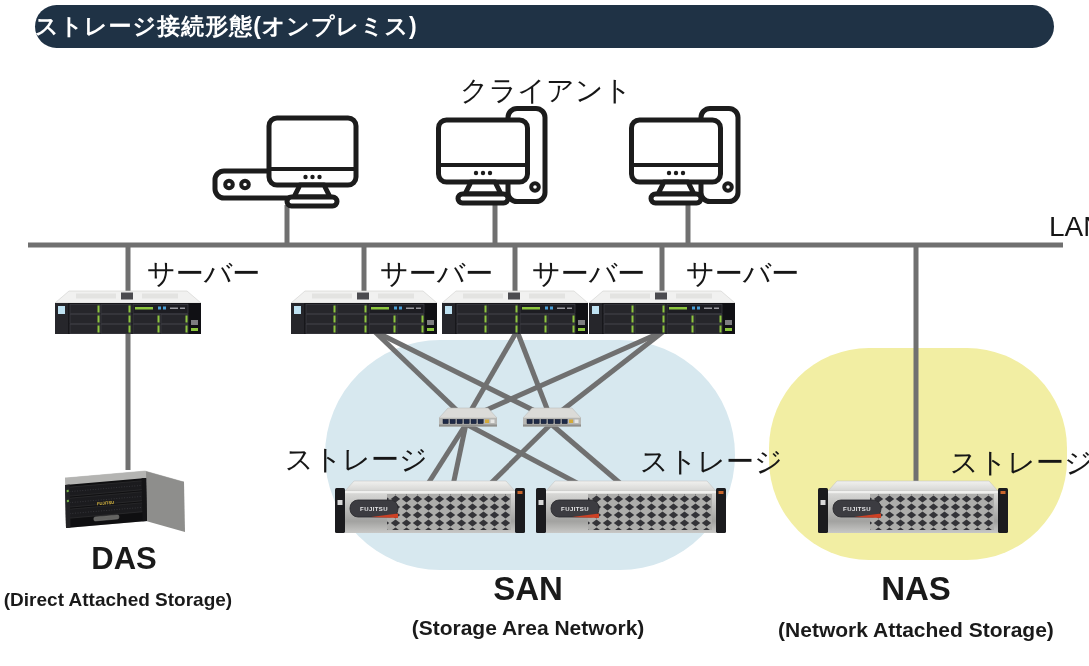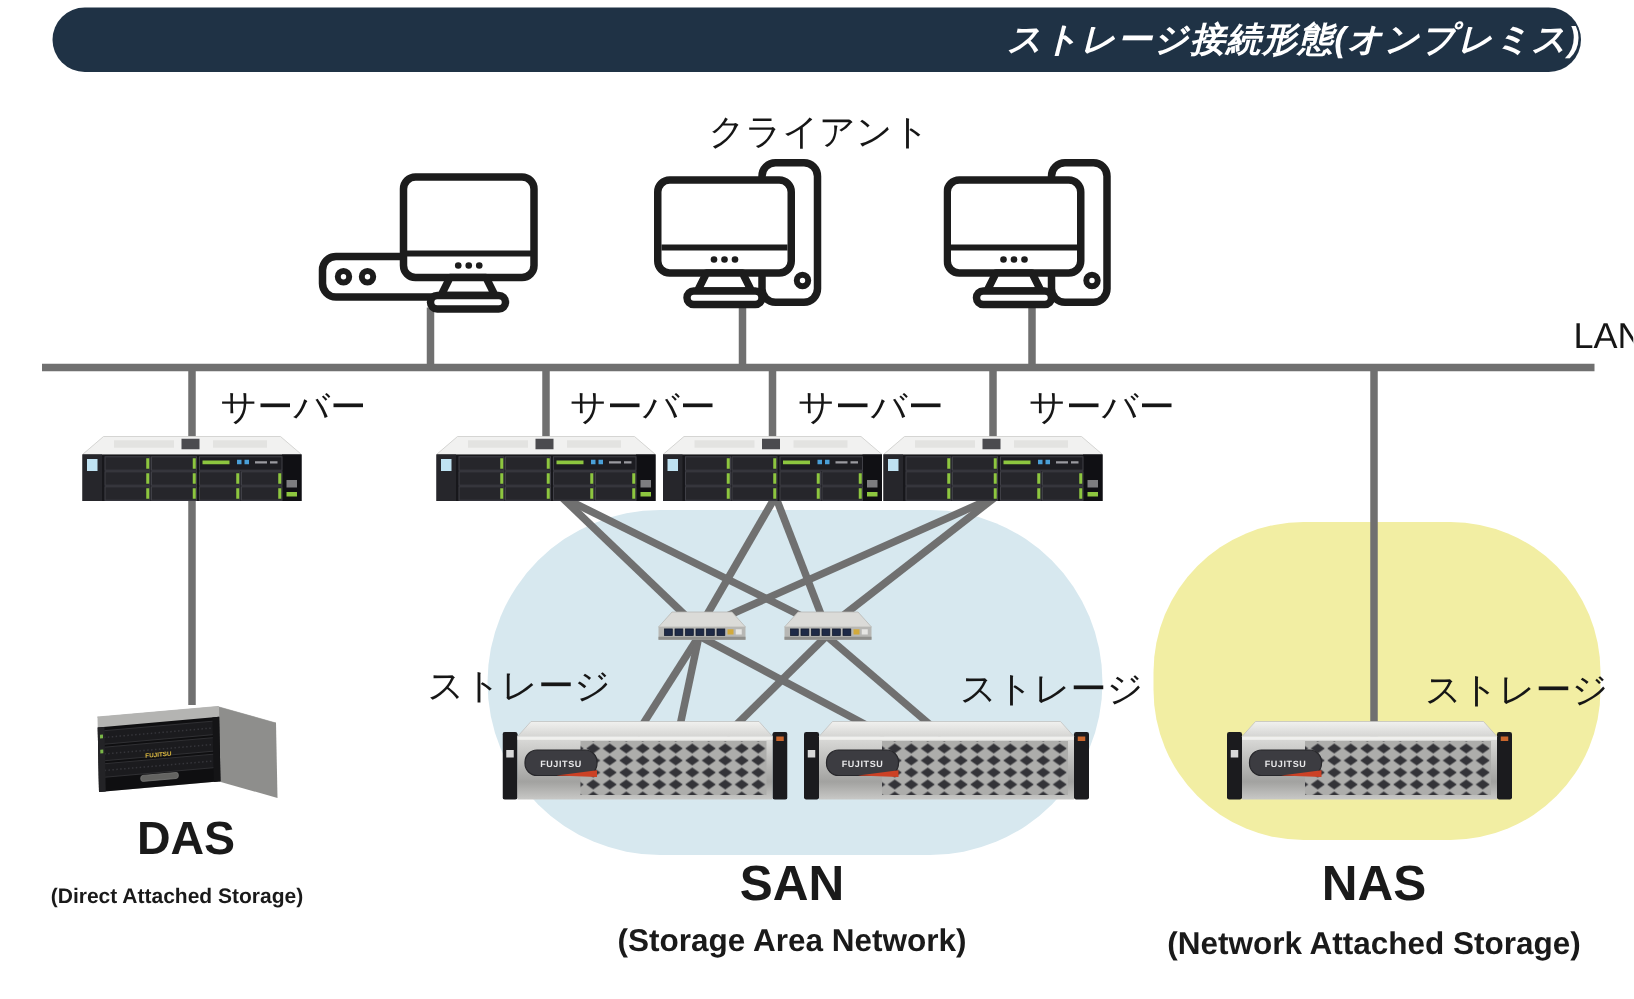--- a/index.html
+++ b/index.html
@@ -5,33 +5,33 @@
   html,body{margin:0;padding:0;background:#ffffff;}
   #canvas{
     position:relative;width:1089px;height:666px;background:#fff;overflow:hidden;
     font-family:"Liberation Sans","DejaVu Sans",sans-serif;color:#111;
   }
   .abs{position:absolute;}
   
   #title-bar{
     left:35px;top:5px;width:1019px;height:43px;border-radius:22px;
     background:var(--title-bg,#1F3245);
-    display:flex;align-items:center;justify-content:flex-end;z-index:3;font-style:italic;
+    display:flex;align-items:center;justify-content:flex-start;z-index:3;
   }
   #title-bar span{color:#fff;font-size:23px;font-weight:bold;letter-spacing:1px;}
   
   .zone{z-index:0;}
   #san-zone{left:325px;top:340px;width:410px;height:230px;border-radius:115px;background:var(--san-zone,#D7E8EF);}
   #nas-zone{left:769px;top:348px;width:298px;height:212px;border-radius:100px;background:var(--nas-zone,#F2EEA3);}
   
   #wires{left:0;top:0;z-index:1;}
   
   .dev{z-index:2;}
   
-  .lbl{font-size:24px;color:#161616;white-space:nowrap;z-index:3;}
+  .lbl{font-size:28px;color:#161616;white-space:nowrap;z-index:3;}
   .ctr{text-align:center;}
   .acro{font-weight:bold;font-size:31px;color:#1a1a1a;z-index:3;}
   .full{font-weight:bold;font-size:21px;color:#1a1a1a;z-index:3;}
 </style>
 </head>
 <body>
 
 <div id="canvas">
 
   <svg width="0" height="0" style="position:absolute" aria-hidden="true">
@@ -272,21 +272,21 @@
     </svg>
   <svg class="abs dev" style="left:818px;top:479px" width="190" height="56">
       <use href="#sym-storage"></use>
     </svg>
 
   <svg class="abs dev" style="left:52px;top:452px" width="150" height="92">
       <use href="#sym-das"></use>
     </svg>
 
   <div class="abs acro ctr" style="left:44px;top:541px;width:160px;">DAS</div>
-  <div class="abs full ctr" style="left:0px;top:589px;width:236px;font-size:14px;">(Direct Attached Storage)</div>
+  <div class="abs full ctr" style="left:0px;top:589px;width:236px;font-size:19px;">(Direct Attached Storage)</div>
 
   <div class="abs full ctr" style="left:378px;top:616px;width:300px;">(Storage Area Network)</div>
   <div class="abs acro ctr" style="left:448px;top:570px;width:160px;font-size:33px;">SAN</div>
 
   <div class="abs full ctr" style="left:758px;top:618px;width:316px;">(Network Attached Storage)</div>
   <div class="abs acro ctr" style="left:836px;top:570px;width:160px;font-size:33px;">NAS</div>
 
 </div>
 
 </body></html>

